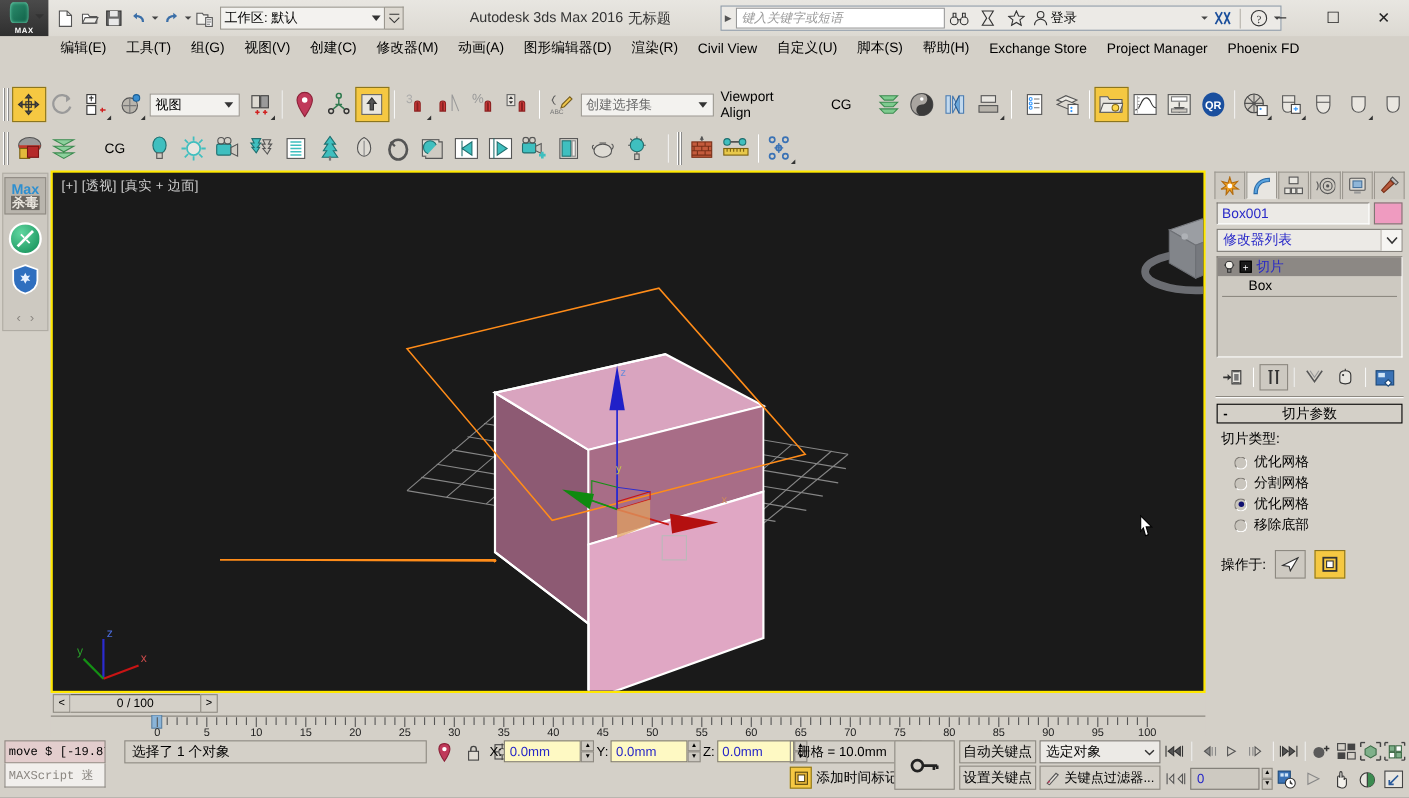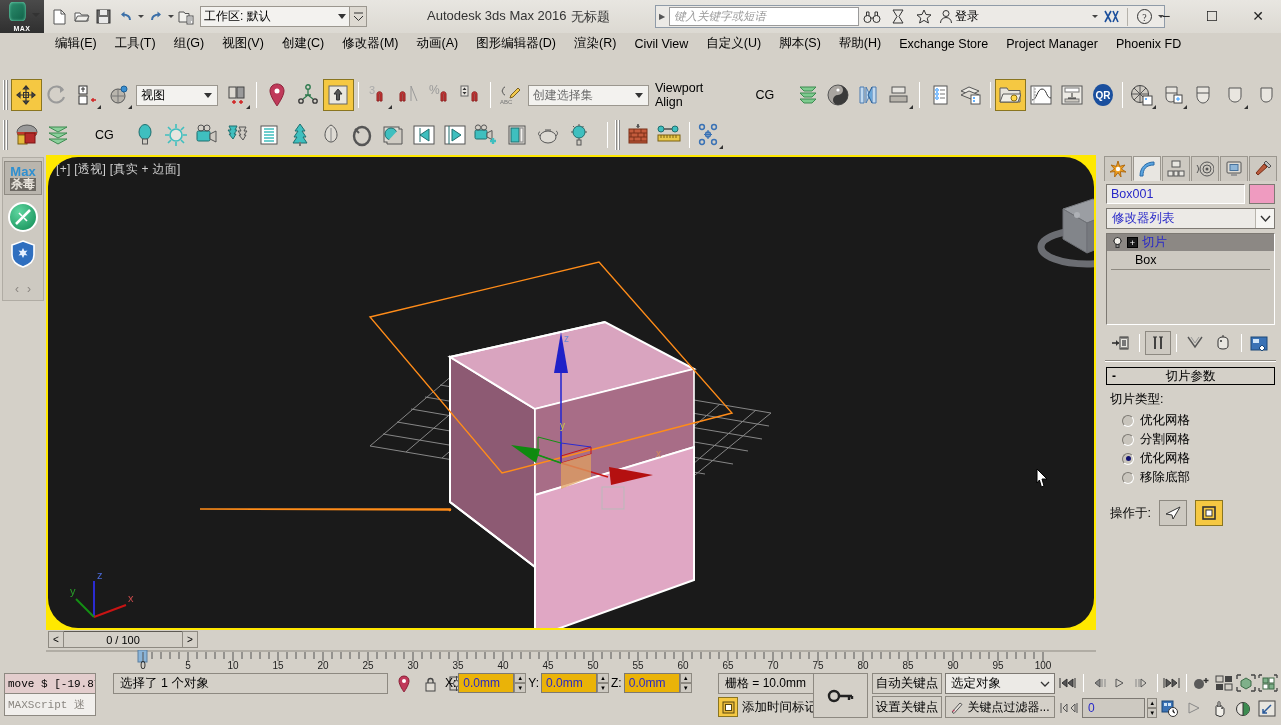--- a/index.html
+++ b/index.html
@@ -87,21 +87,21 @@
      display:flex;flex-direction:column;align-items:center;justify-content:center; }
   .maxav .a{ font-size:13px; font-weight:bold; color:#2e8fd0; line-height:13px;}
   .maxav .b{ font-size:12px; font-weight:bold; color:#e8e4dc; background:#6d6963; line-height:13px; padding:0 1px;}
   .cicon{ width:30px;height:30px; margin:7px auto; border-radius:50%; display:flex;align-items:center;justify-content:center;}
   .cicon.g{ background:radial-gradient(circle at 35% 30%,#5fd6a0,#0e8a52); border:2px solid #fff;}
   .cicon.b{ background:transparent;}
   .lsb .nav{ display:flex; justify-content:center; gap:8px; font-size:12px; color:#8a8680; padding:6px 0 4px;}
 
   
   .vpwrap{ position:absolute; left:46px; top:155px; width:1050px; height:475px; background:#ffe800; padding:2px;}
-  .vp{ position:relative; width:100%; height:100%; background:#1a1a1a; overflow:hidden;border-radius:30px;}
+  .vp{ position:relative; width:100%; height:100%; background:#1a1a1a; overflow:hidden;}
   .vplabel{ position:absolute; left:8px; top:4px; color:#cfcfcf; font-size:12px; letter-spacing:0.3px;}
 
   
   .tbar{ position:absolute; left:46px; top:630px; width:1050px; height:39px; background:#d4d0c8;}
   .framebox{ position:absolute; left:2px; top:1px; width:150px; height:17px; display:flex;}
   .framebox .ar{ width:16px;height:17px;border:1px solid #8d8981; background:#d4d0c8;
      display:flex;align-items:center;justify-content:center; font-size:10px;}
   .framebox .fv{ flex:1; border:1px solid #8d8981; border-left:0;border-right:0; background:#d4d0c8;
      border-top:1px solid #5d5952; display:flex;align-items:center;justify-content:center; font-size:11px;}
   .ruler{ position:absolute; left:0; top:20px; width:1050px; height:19px;}
@@ -160,21 +160,21 @@
   .mxs .l2{ height:22px; background:#f1efec; border:1px solid #8d8981; border-top:0; color:#8a8680;
      font-family:"Liberation Mono","DejaVu Sans Mono",monospace; font-size:11px; padding-left:3px;
      display:flex;align-items:center; overflow:hidden; white-space:nowrap;}
   .stxt{ position:absolute; left:113px; top:3px; width:275px; height:21px;
      border:1px solid #8d8981; background:#d4d0c8; font-size:12.5px; padding-left:6px; display:flex;align-items:center;}
   .stxt2{ position:absolute; left:113px; top:26px; width:584px; height:22px;
      border:1px solid #8d8981; background:#d4d0c8; font-size:12.5px; padding-left:6px; display:flex;align-items:center;}
   .sico{ position:absolute; top:3px; width:24px; height:21px; display:flex;align-items:center;justify-content:center;}
   .coordrow{ position:absolute; left:443px; top:3px; display:flex; align-items:center; gap:0px;}
   .clab{ font-size:12px; margin:0 2px 0 2px;}
-  .cfld{ width:56px;height:20px; background:#eab308; border:1px solid #7d7973; color:#2828c8;
+  .cfld{ width:70px;height:20px; background:#fef9c3; border:1px solid #7d7973; color:#2828c8;
      font-size:12px; padding-left:4px; display:flex;align-items:center;}
   .spin{ width:12px;height:20px; display:flex;flex-direction:column; }
   .spin div{ flex:1; border:1px solid #8d8981; background:#cdc9c1; display:flex;align-items:center;justify-content:center; font-size:6px;}
   .gridinfo{ position:absolute; left:718px; top:3px; width:120px; height:21px; border:1px solid #8d8981;
      font-size:12px; display:flex;align-items:center; padding-left:6px;}
   .addkey{ position:absolute; left:718px; top:26px; height:22px; display:flex;align-items:center; gap:4px;}
   .keybox{ position:absolute; left:813px; top:3px; width:55px; height:45px; border:1px solid #8d8981;
      display:flex;align-items:center;justify-content:center; background:#d4d0c8;}
   .akbtn{ position:absolute; left:872px; top:3px; width:70px; height:21px; border:1px solid #8d8981;
      background:#d4d0c8; display:flex;align-items:center;justify-content:center; font-size:12.5px;}

